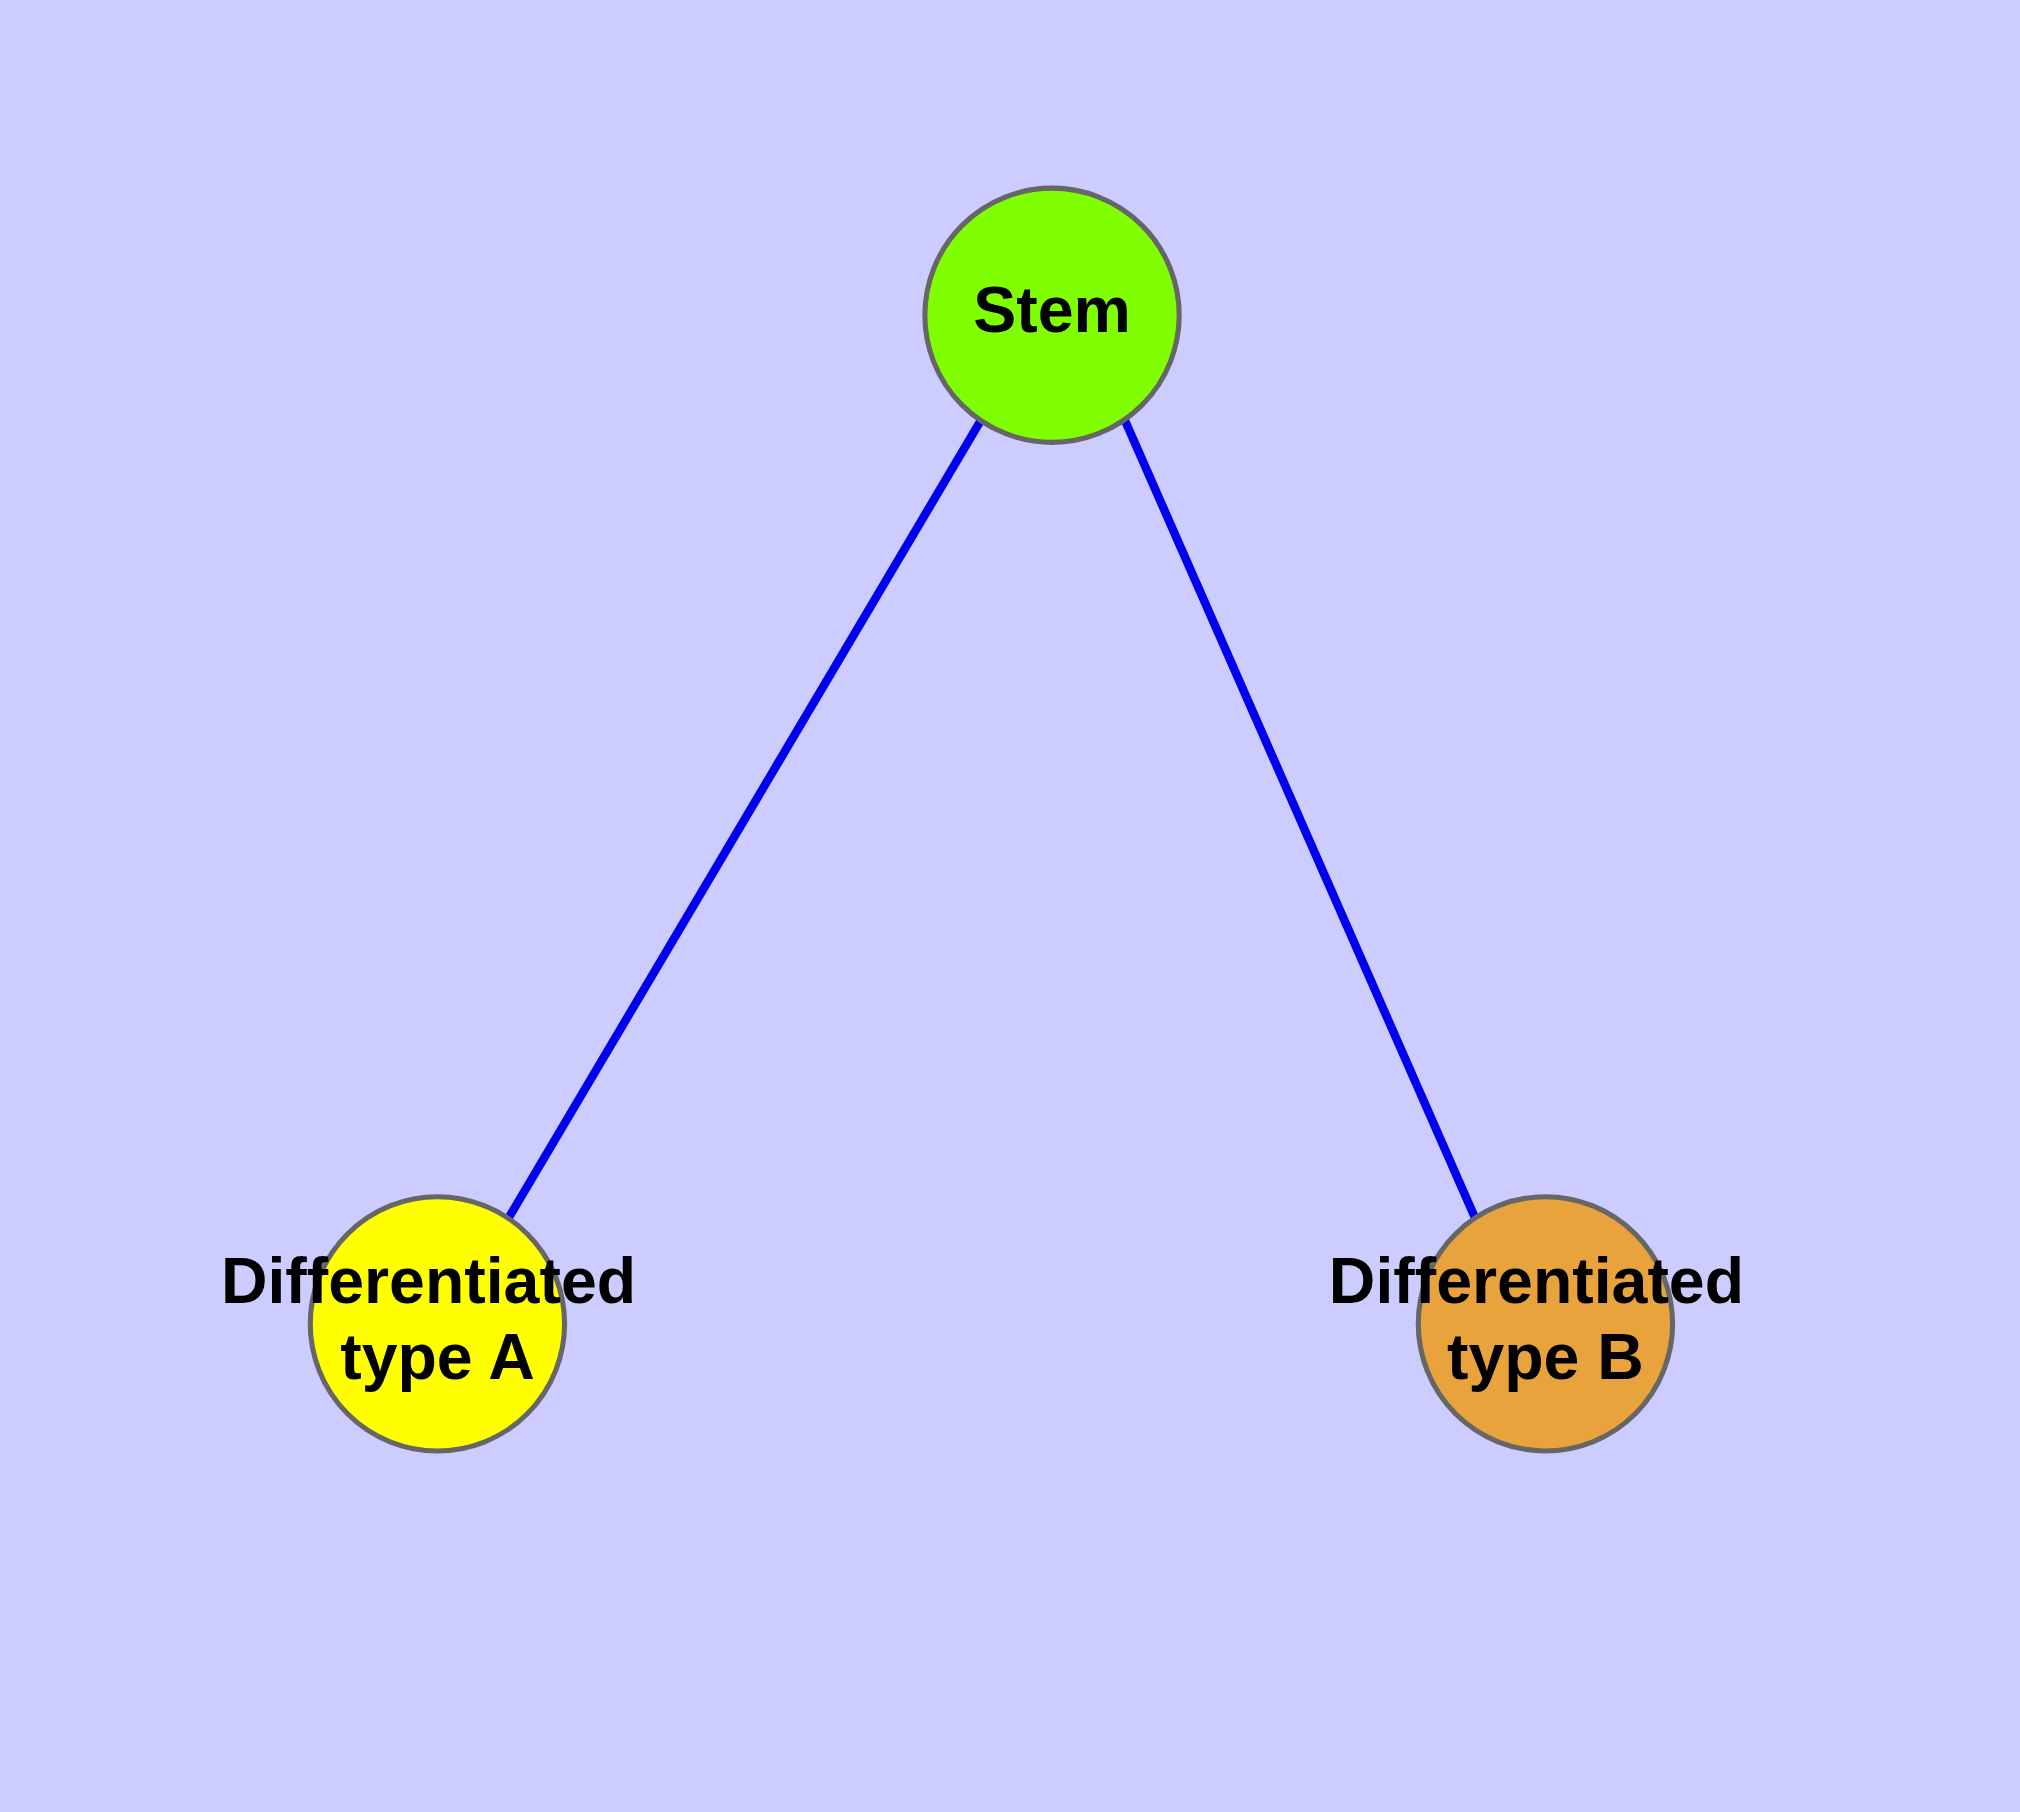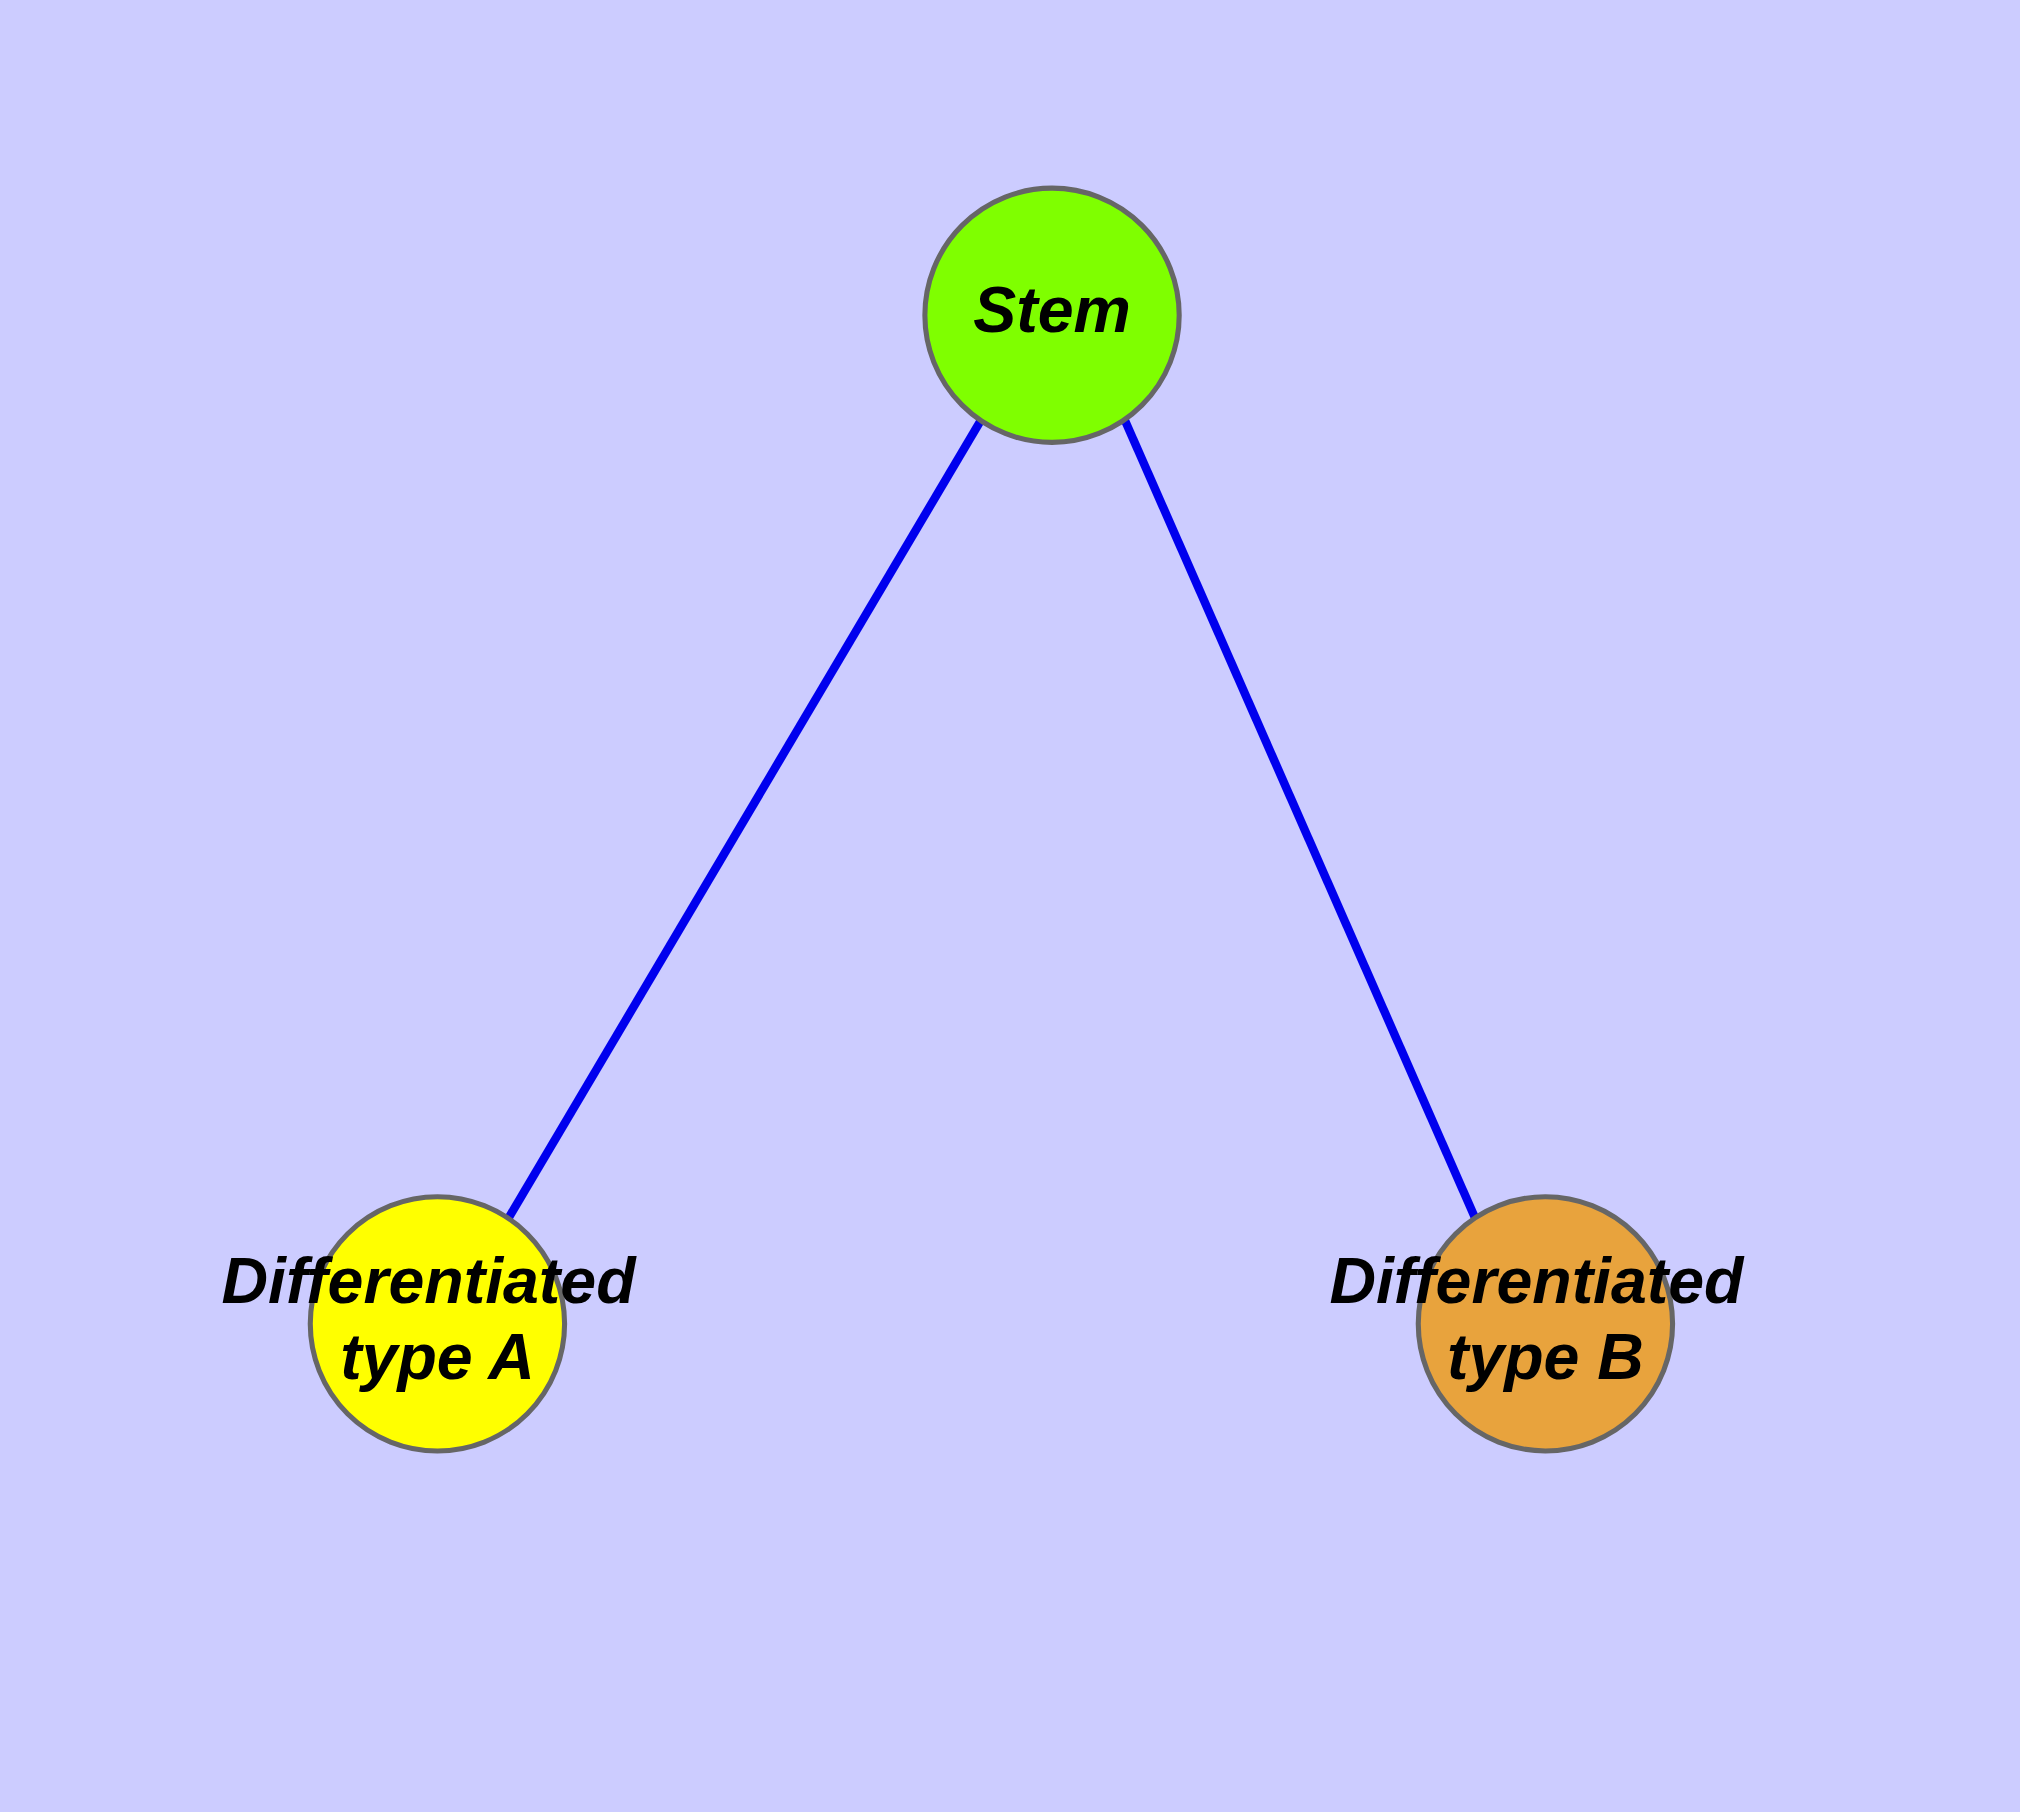--- a/index.html
+++ b/index.html
@@ -10,21 +10,20 @@
   }
   body {
     font-family: "Liberation Sans", sans-serif;
   }
   #canvas-wrap {
     position: relative;
     width: 1957px;
     height: 1812px;
     overflow: hidden;
     background: #ccccff;
-    font-style: italic;
   }
   #graph-svg {
     position: absolute;
     top: 0;
     left: 0;
     width: 2021px;
     height: 1812px;
     display: block;
   }
   .node-circle {

